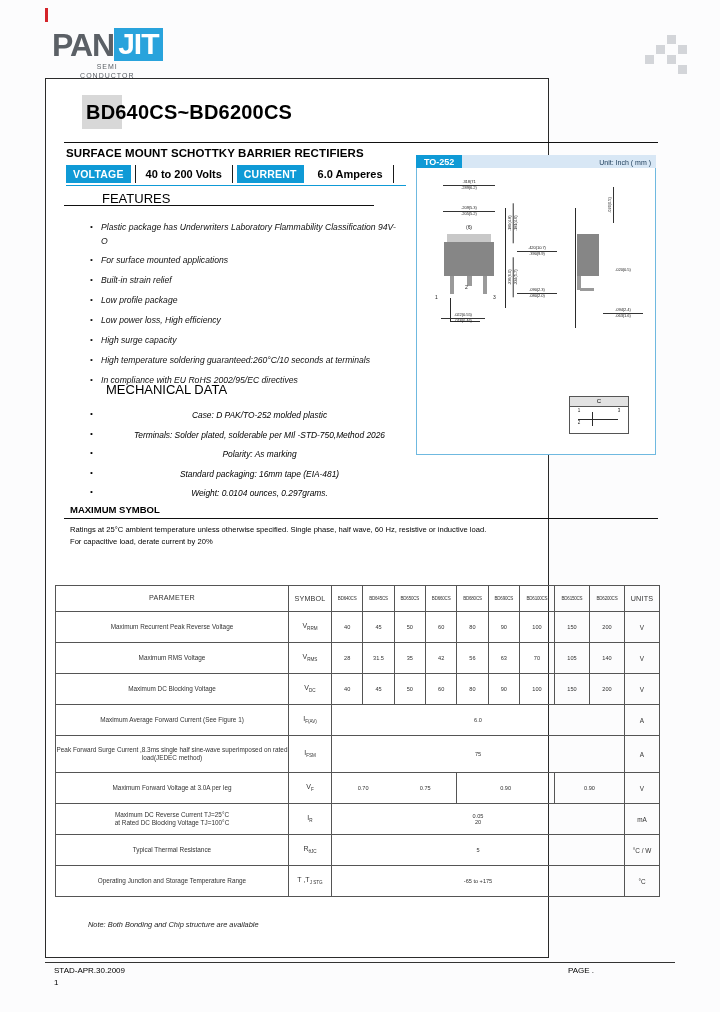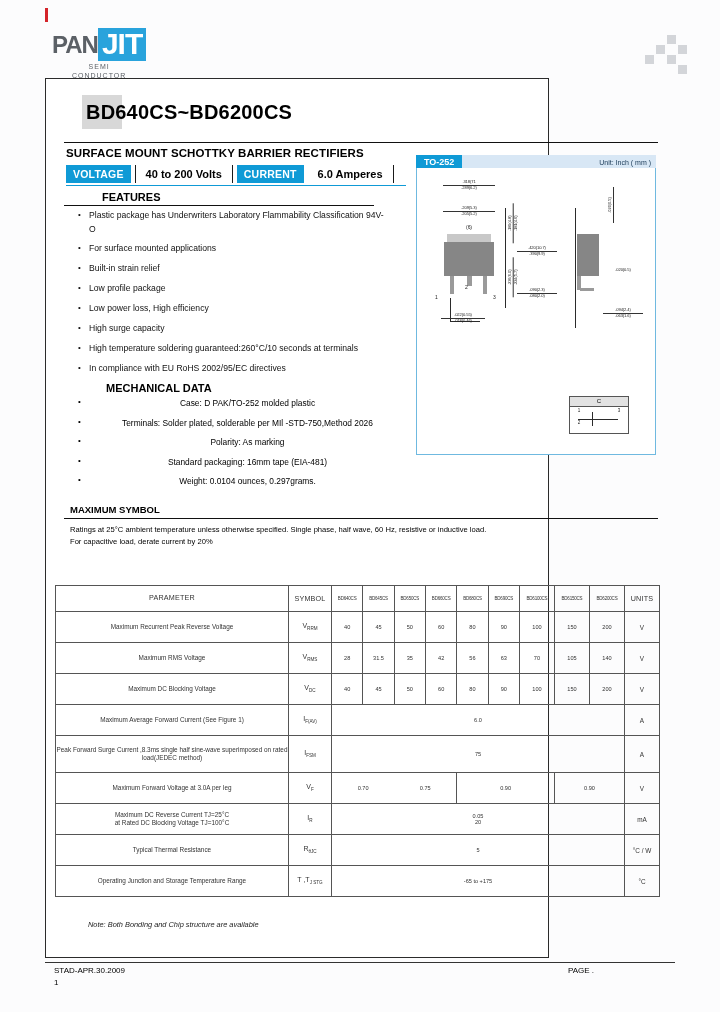--- a/index.html
+++ b/index.html
@@ -9,21 +9,21 @@
   
   .red-tick{position:absolute;left:45px;top:8px;width:3px;height:14px;background:#d4242a;}
 
   
   .deco{position:absolute;left:645px;top:35px;width:48px;height:40px;}
   .deco i{position:absolute;width:9px;height:9px;background:#d3d5d9;display:block;}
 
   
   .logo{position:absolute;left:52px;top:28px;}
   .logo-row{display:flex;align-items:center;}
-  .logo-pan{font-size:24px;font-weight:bold;color:#5b6066;letter-spacing:-1px;line-height:1;}
+  .logo-pan{font-size:32px;font-weight:bold;color:#5b6066;letter-spacing:-1px;line-height:1;}
   .logo-jit{font-size:30px;font-weight:bold;color:#ffffff;background:#29a3dc;line-height:1;padding:1px 4px 2px 4px;letter-spacing:-1px;}
   .logo-sub{font-size:7px;color:#5b6066;letter-spacing:1px;text-align:center;margin-top:2px;line-height:1.25;}
 
   
   .frame{position:absolute;left:45px;top:78px;width:504px;height:880px;border:1px solid #2b2b2b;box-sizing:border-box;background:#fff;}
 
   .title-wrap{position:absolute;left:40px;top:22px;}
   .title-shade{position:absolute;left:-4px;top:-6px;width:40px;height:34px;background:#d8d8d8;}
   .title{position:relative;font-size:20px;font-weight:bold;letter-spacing:.2px;}
 
@@ -31,27 +31,27 @@
 
   .subtitle{position:absolute;left:20px;top:68px;font-size:11.5px;font-weight:bold;letter-spacing:.1px;}
 
   
   .vcbar{position:absolute;left:20px;top:86px;display:flex;align-items:center;}
   .tagbox{background:#0f9ad6;color:#fff;font-size:10.5px;font-weight:bold;padding:3px 7px;letter-spacing:.2px;}
   .valbox{font-size:11px;font-weight:bold;padding:3px 10px;border-left:1px solid #1a1a1a;border-right:1px solid #1a1a1a;margin:0 4px;}
   .vcline{position:absolute;left:20px;top:106px;width:340px;height:1px;background:#0f9ad6;}
 
   
-  .sect-h{font-size:11px;font-weight:bold;padding-left:32px;}
+  .sect-h{font-size:13px;font-weight:normal;padding-left:32px;}
   .feat-head{position:absolute;left:24px;top:112px;}
   .feat-rule{position:absolute;left:18px;top:126px;width:310px;height:1px;background:#111;}
   .feat-list{position:absolute;left:30px;top:130px;width:310px;}
   .feat-list li{font-size:8.6px;line-height:13.6px;margin-bottom:6.3px;color:#111;list-style:none;position:relative;padding-left:13px;}
   .feat-list li:before{content:"\2022";position:absolute;left:2px;top:-1px;font-size:8px;}
-  ul{margin:0;padding:0;}
+  ul{margin:12px;padding:0;font-style:italic;}
 
   .mech-head{position:absolute;left:28px;top:303px;}
   .mech-list{position:absolute;left:30px;top:318px;width:330px;}
   .mech-list li{font-size:8.4px;line-height:12px;margin-bottom:7.6px;list-style:none;position:relative;padding-left:13px;text-align:center;}
   .mech-list li:before{content:"\2022";position:absolute;left:2px;top:-1px;font-size:8px;}
 
   
   .pkg{position:absolute;left:370px;top:76px;width:240px;height:300px;}
   .pkg-head{display:flex;height:13px;}
   .pkg-tag{background:#0f9ad6;color:#fff;font-size:9px;font-weight:bold;padding:1px 8px 0 8px;line-height:12px;}

